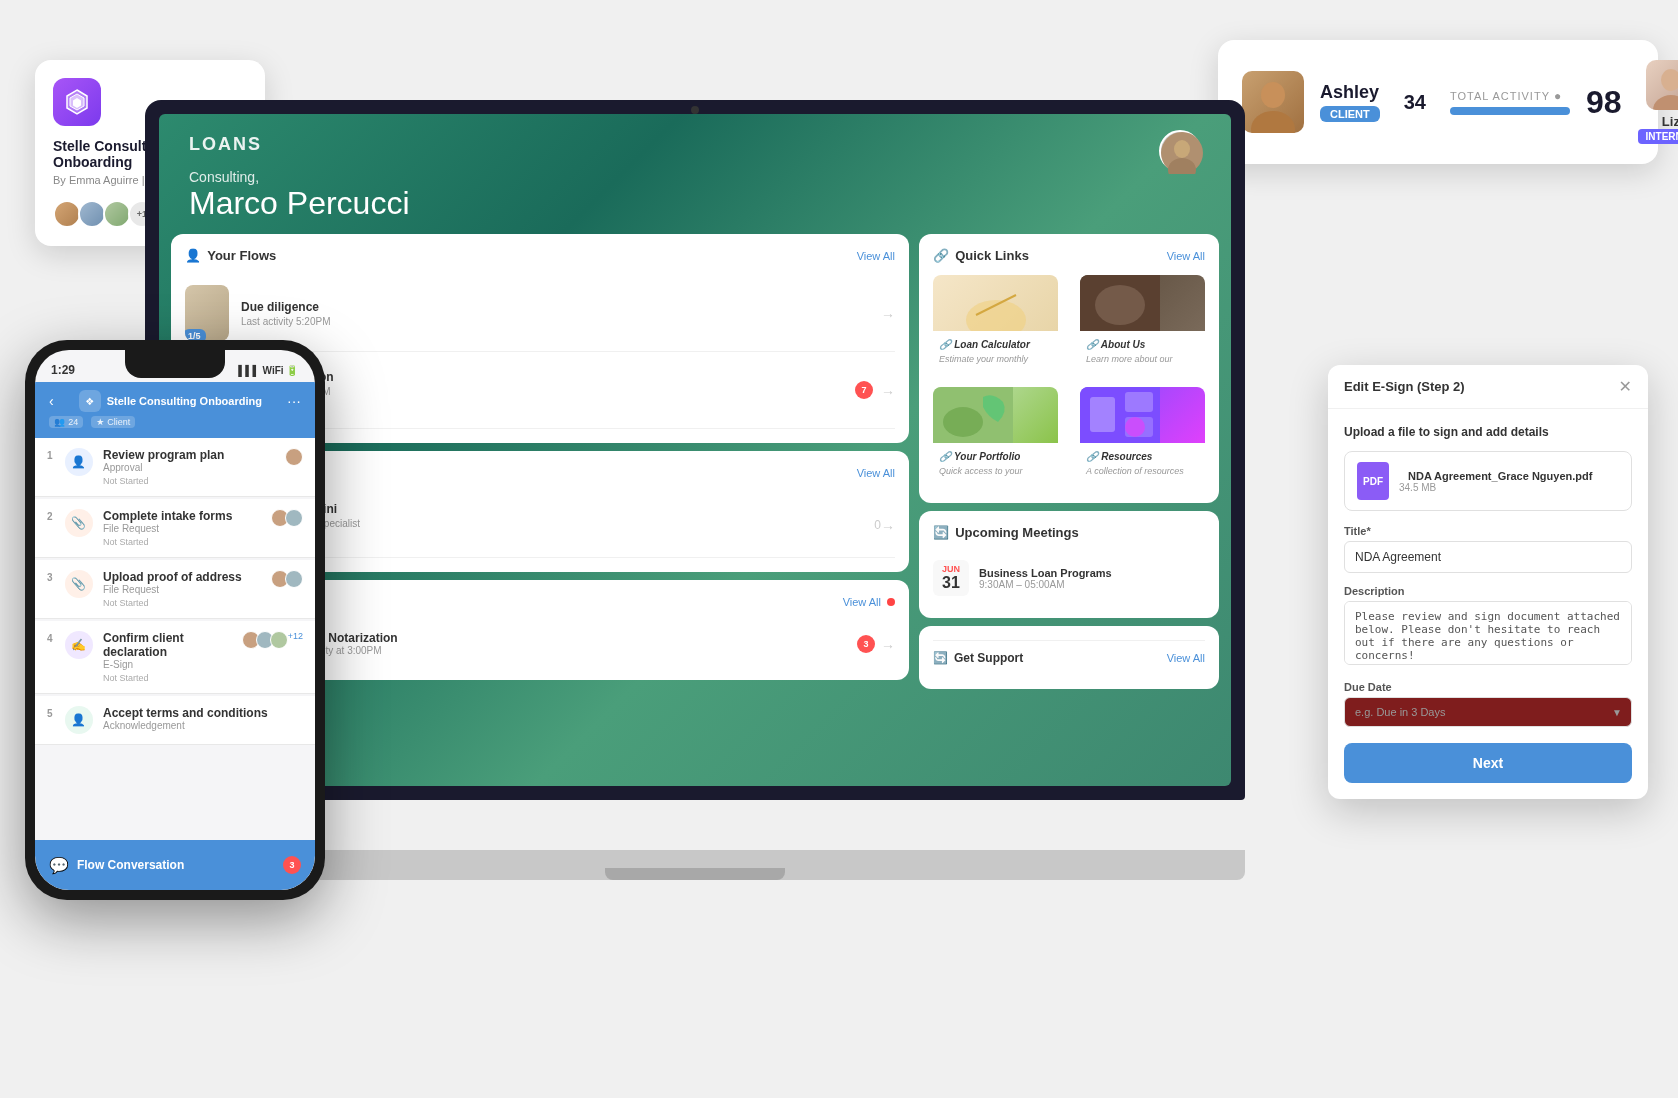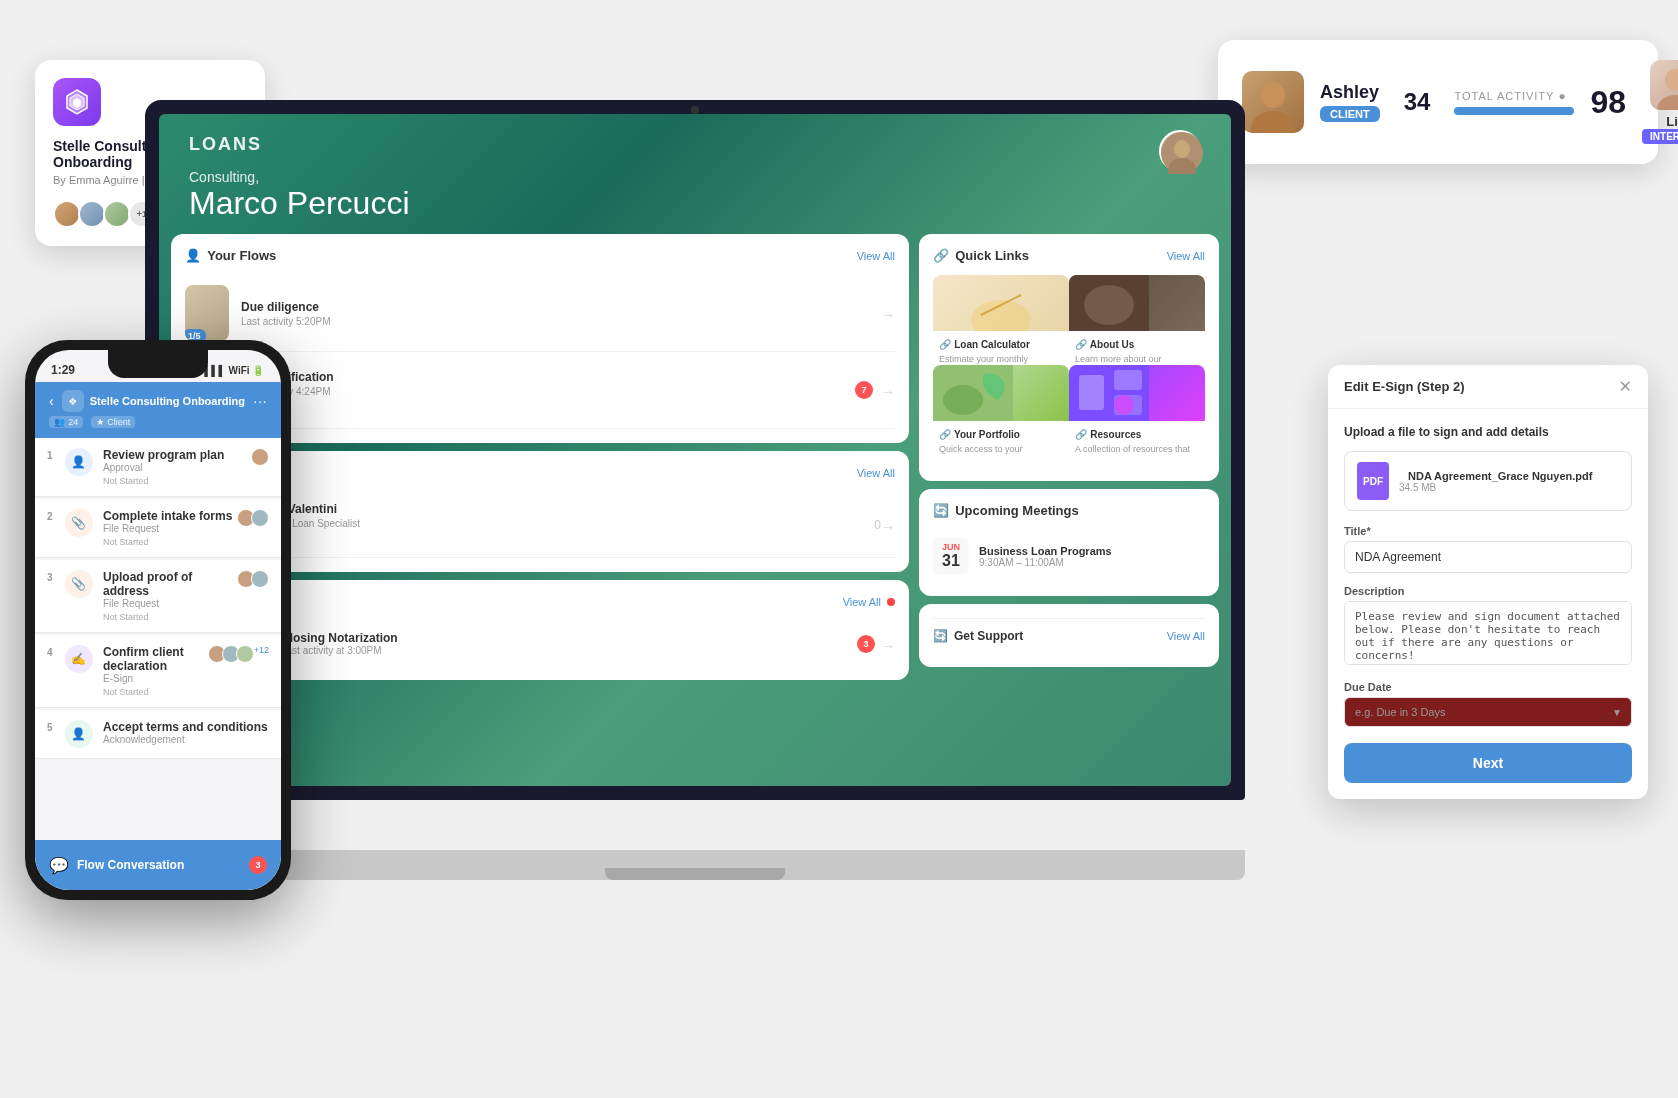--- a/index.html
+++ b/index.html
@@ -232,22 +232,23 @@
       font-weight: 700;
       display: flex;
       align-items: center;
       justify-content: center;
     }
 
     
     .quick-links-grid {
       display: grid;
       grid-template-columns: 1fr 1fr;
-      gap: 0;
+      gap: 22px;
       margin-bottom: 12px;
+      font-style: italic;
     }
     .ql-item {
       border-radius: 8px;
       overflow: hidden;
       position: relative;
       height: 90px;
     }
     .ql-label {
       padding: 4px 6px;
       font-size: 10px;
@@ -284,21 +285,21 @@
       padding: 10px 0;
       border-top: 1px solid #f0f0f0;
     }
     .support-title { font-size: 12px; font-weight: 600; color: #333; display: flex; align-items: center; gap: 6px; }
 
     
     .phone {
       position: absolute;
       left: 25px;
       top: 340px;
-      width: 266px;
+      width: 300px;
       height: 560px;
       background: #1a1a1a;
       border-radius: 42px;
       padding: 10px;
       box-shadow: 0 20px 60px rgba(0,0,0,0.4);
     }
     .phone-screen {
       width: 100%;
       height: 100%;
       background: #f5f5f7;
@@ -523,21 +524,21 @@
       background: #4a90d9;
       color: white;
       font-size: 11px;
       font-weight: 700;
       padding: 2px 10px;
       border-radius: 6px;
       display: inline-block;
       margin-top: 3px;
     }
     .activity-number {
-      font-size: 24px;
+      font-size: 20px;
       font-weight: 800;
       color: #1a1a2e;
       margin: 0 8px;
     }
     .activity-label { font-size: 11px; color: #999; font-weight: 500; text-transform: uppercase; letter-spacing: 1px; }
     .activity-total {
       font-size: 32px;
       font-weight: 800;
       color: #1a1a2e;
     }
@@ -954,21 +955,21 @@
                 <span>Upcoming Meetings</span>
               </div>
             </div>
             <div class="meeting-item">
               <div class="meeting-date">
                 <div class="meeting-month">JUN</div>
                 <div class="meeting-day">31</div>
               </div>
               <div>
                 <div class="meeting-name">Business Loan Programs</div>
-                <div class="meeting-time">9:30AM – 11:00AM</div>
+                <div class="meeting-time">9:30AM – 05:00AM</div>
               </div>
             </div>
           </div>
 
           <div class="card-white">
             <div class="support-section">
               <div class="support-title">
                 <span>🔄</span>
                 <span>Get Support</span>
               </div>

